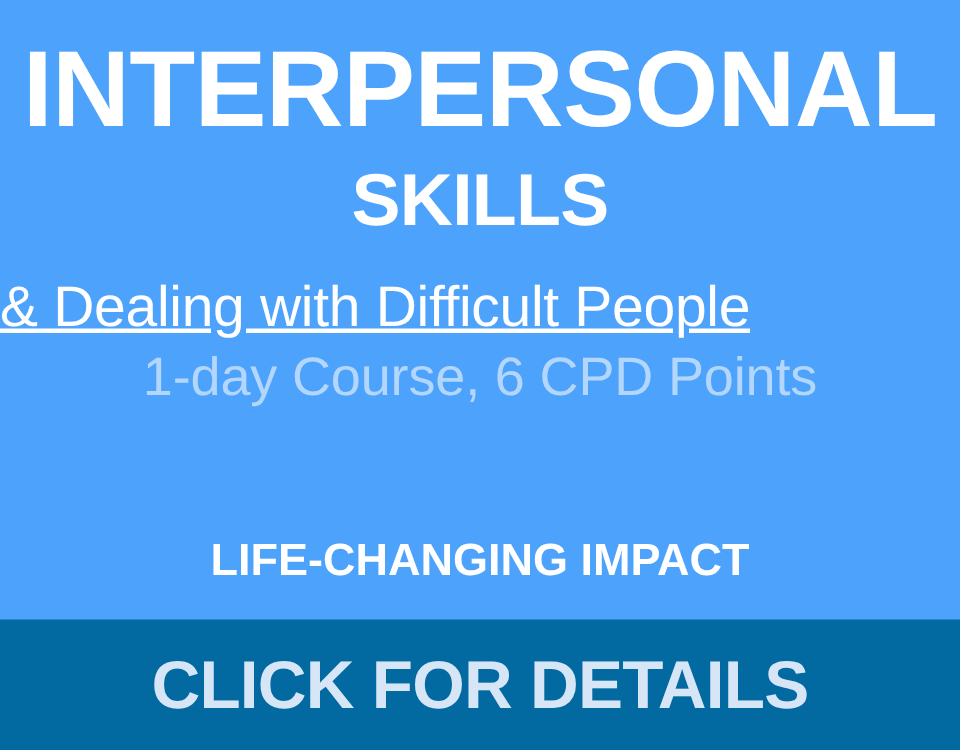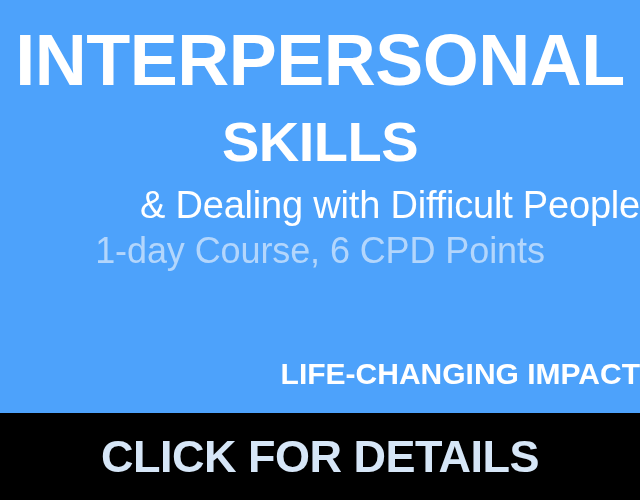--- a/index.html
+++ b/index.html
@@ -43,44 +43,45 @@
     color: #ffffff;
     font-size: 72px;
     line-height: 76px;
     font-weight: 600;
     letter-spacing: -0.5px;
     white-space: nowrap;
   }
 
   .headline-2 {
     position: absolute;
-    top: 104px;
+    top: 96px;
     left: 0;
     width: 100%;
     text-align: center;
     color: #ffffff;
-    font-size: 56px;
+    font-size: 49px;
     line-height: 76px;
     font-weight: 700;
     letter-spacing: -0.5px;
     white-space: nowrap;
   }
 
   .subtitle {
     position: absolute;
     top: 183px;
     left: 0;
     width: 100%;
-    text-align: right;
+    text-align: left;
     color: #ffffff;
     font-size: 38px;
     line-height: 44px;
     font-weight: 300;
     letter-spacing: -0.2px;
     white-space: nowrap;
+    text-decoration: underline;
   }
 
   .detail-line {
     position: absolute;
     left: 0;
     width: 100%;
     text-align: center;
     color: #b3d6fc;
     font-size: 36px;
     line-height: 42px;
@@ -89,34 +90,34 @@
     white-space: nowrap;
   }
   .detail-line.line-1 { top: 230px; }
   .detail-line.line-2 { top: 297px; }
 
   .impact {
     position: absolute;
     top: 356px;
     left: 0;
     width: 100%;
-    text-align: right;
+    text-align: center;
     color: #ffffff;
     font-size: 30px;
     line-height: 36px;
     font-weight: 600;
     letter-spacing: 0px;
     white-space: nowrap;
   }
 
   
   .cta-bar {
     height: 87px;
     width: 100%;
-    background: #000000;
+    background: #0369a1;
     display: flex;
     align-items: center;
     justify-content: center;
     cursor: pointer;
   }
 
   .cta-label {
     color: #d6e6f7;
     font-size: 45px;
     line-height: 50px;

